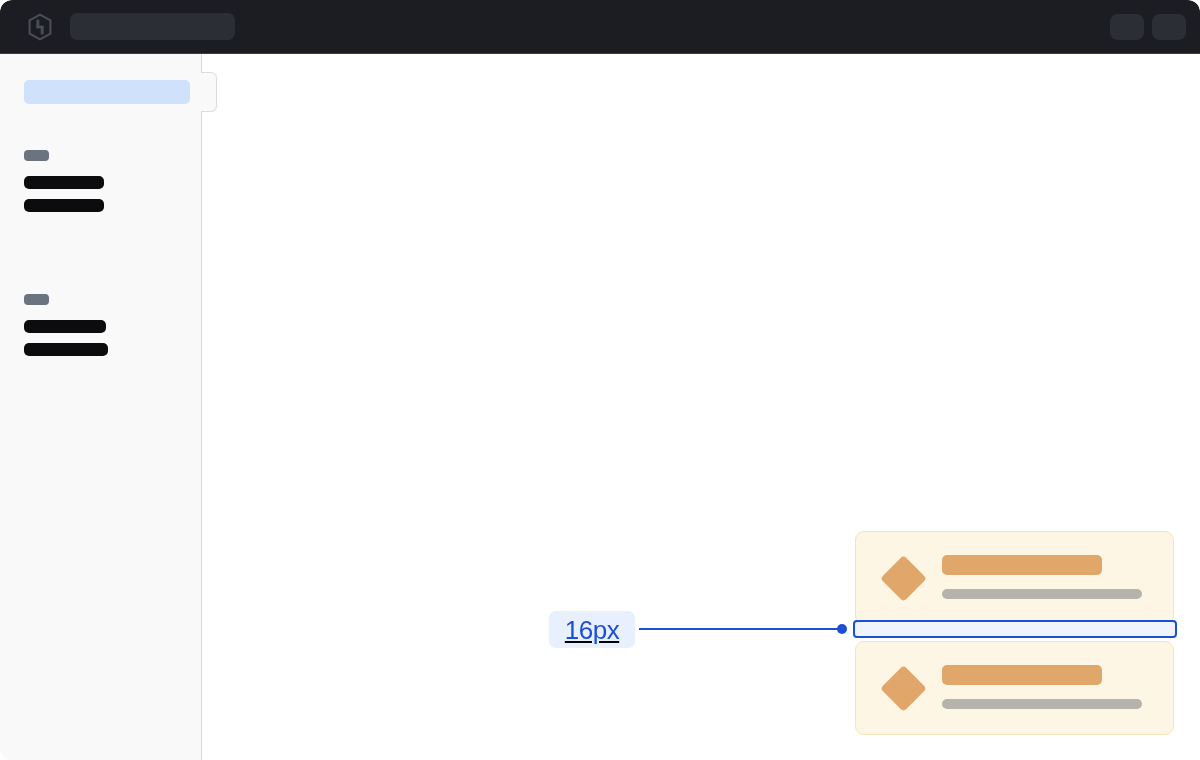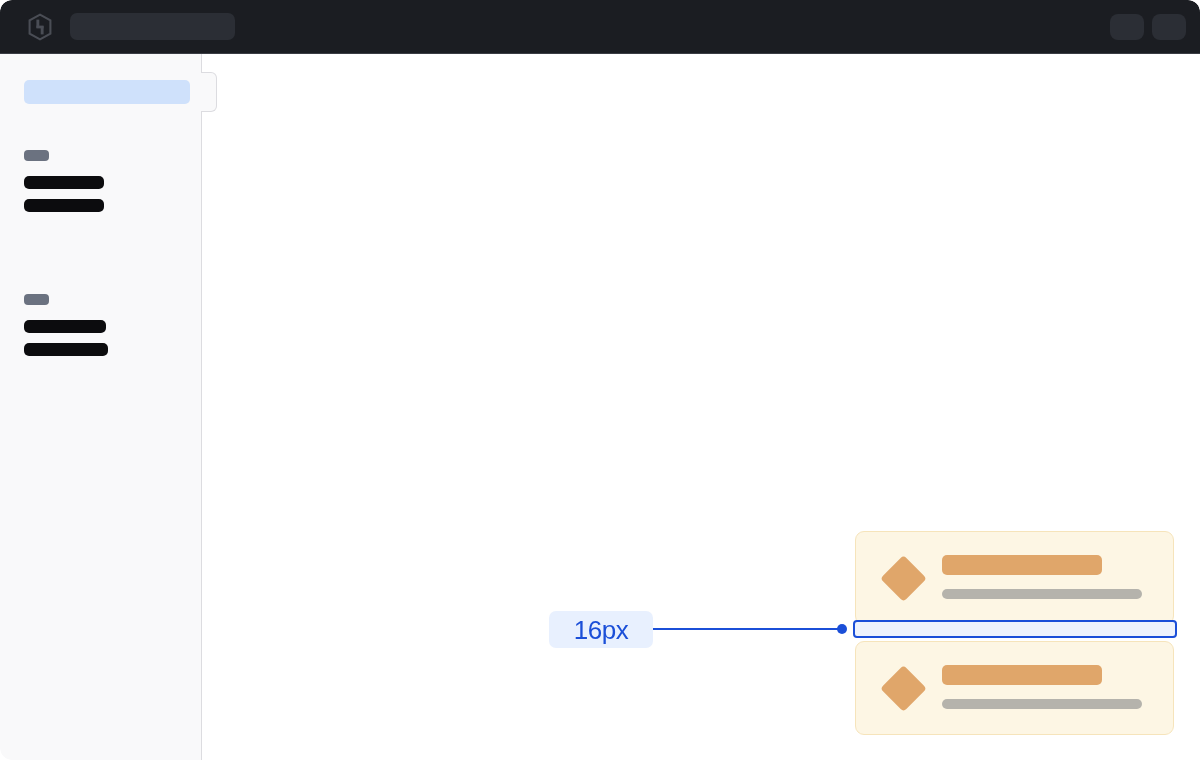--- a/index.html
+++ b/index.html
@@ -213,28 +213,29 @@
     height: 10px;
     border-radius: 50%;
     background: #1b4fd8;
     z-index: 22;
   }
 
   #measurement-badge {
     position: absolute;
     left: 549px;
     top: 611px;
-    width: 104px;
+    width: 86px;
     height: 37px;
     background: #e8f0fe;
     border-radius: 7px;
     display: flex;
     align-items: center;
     justify-content: center;
     z-index: 22;
+    text-decoration: underline;
   }
 
   #measurement-badge-label {
     color: #1b4fd8;
     font-size: 26px;
     font-family: "Liberation Sans", sans-serif;
     letter-spacing: -0.5px;
     line-height: 1;
   }
 </style>

